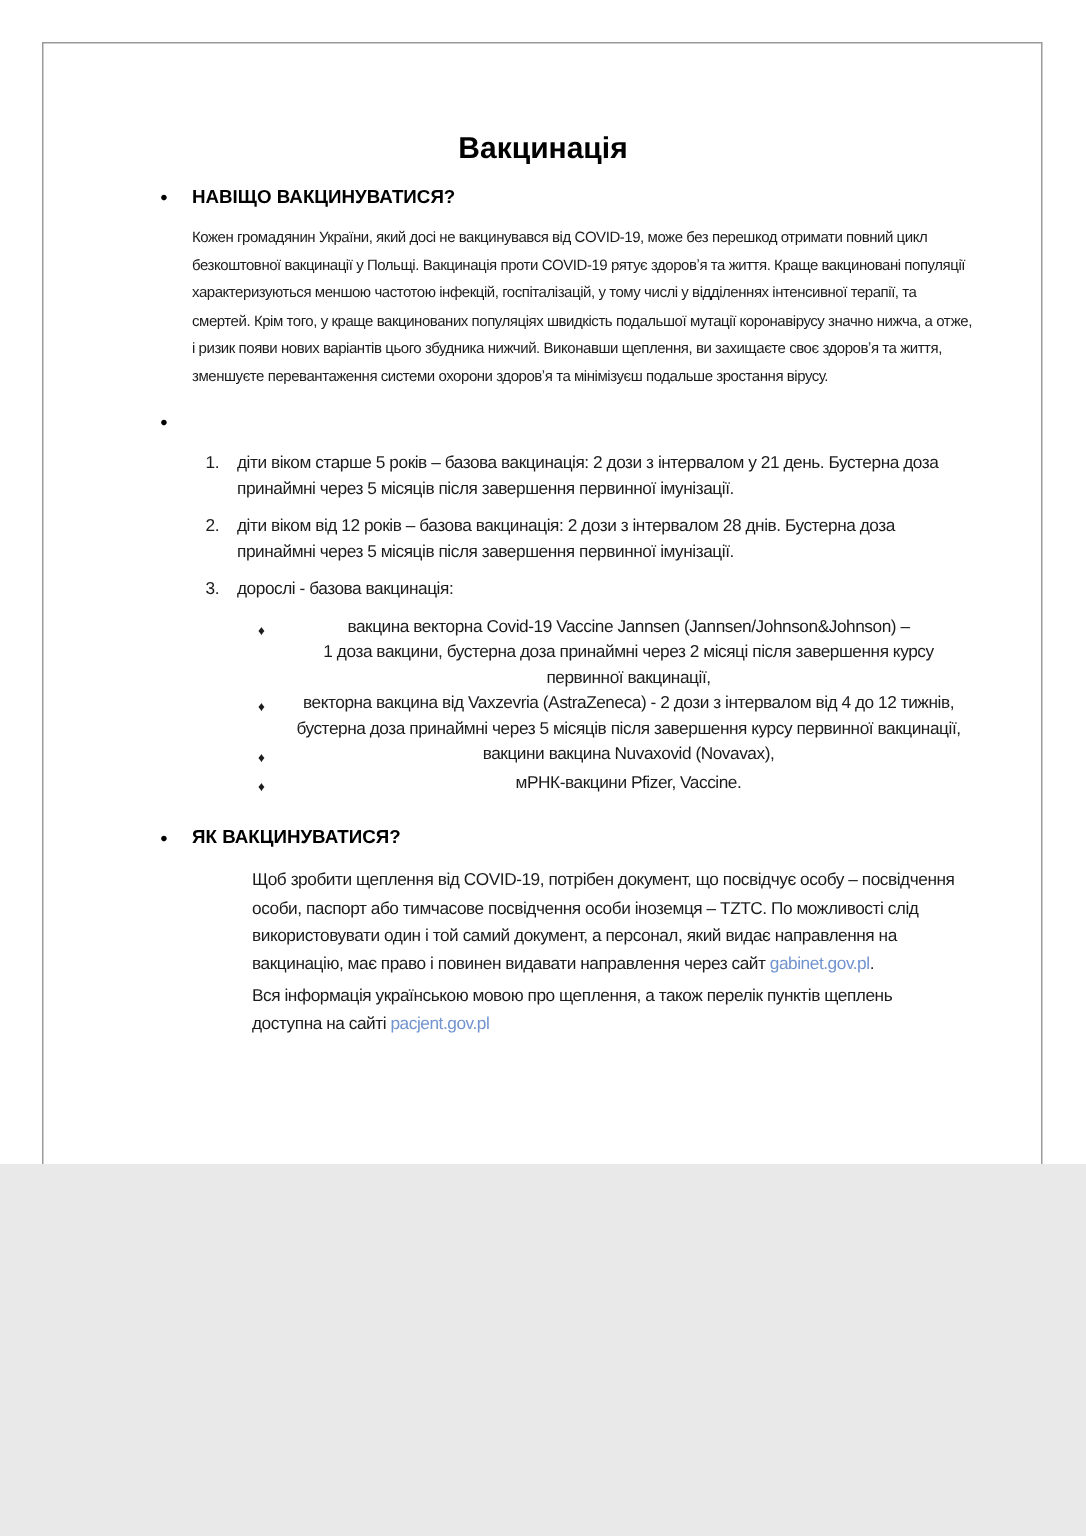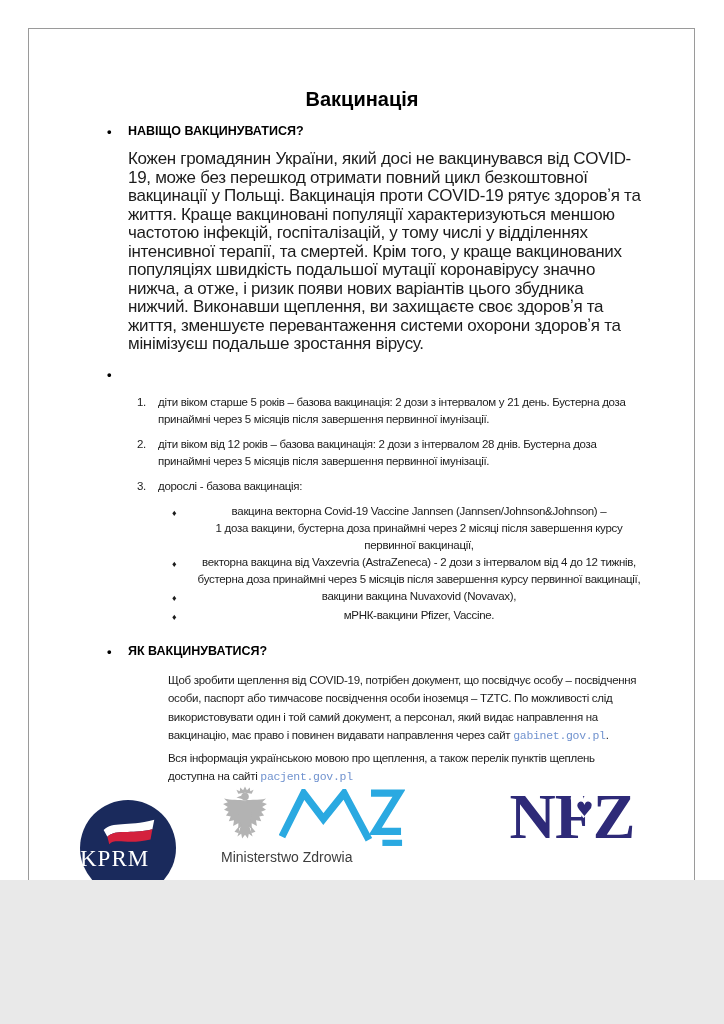--- a/index.html
+++ b/index.html
@@ -1,50 +1,50 @@
 <!DOCTYPE html>
 <html><head>
 <meta charset="utf-8">
 <style>
   html,body{margin:0;padding:0;background:#e9e9e9;}
   .page{
-    position:relative; width:724px; height:880px; background:#ffffff;
+    position:relative; width:724px; height:776px; background:#ffffff;
     font-family:"Liberation Sans", sans-serif; color:#1c1c1c; overflow:hidden;
     margin:0 auto;
   }
   .page-border{
     position:absolute; left:28px; top:28px; width:665px; height:963px;
     border:1px solid #9a9a9a; pointer-events:none;
   }
   .content{position:absolute; left:0; top:0; width:724px;}
   .doc-title{
     margin:88px 0 0 0; text-align:center; font-size:20px; font-weight:bold; color:#000;
   }
   .section-head{
     display:flex; margin:13px 0 0 107px; font-weight:bold; font-size:12.5px; color:#000;
   }
   .head-bullet{width:21px; flex:none; font-size:13px; line-height:16px;}
   .body-par{
-    margin:10px 100px 0 128px; width:520px; font-size:17px; line-height:18.5px;
+    margin:10px 100px 0 128px; width:520px; font-size:10px; line-height:18.5px;
     letter-spacing:-0.3px; color:#1c1c1c;
   }
   .num-list{margin:11px 0 0 137px; width:511px;}
   .num-item{display:flex; margin-bottom:8px; font-size:11.5px; line-height:17px; letter-spacing:-0.3px;}
   .num-col{width:21px; flex:none;}
   .num-text{flex:1;}
   .vax-list{margin:8px 0 0 172px; width:476px;}
   .vax-item{display:flex; font-size:11.5px; line-height:17px; letter-spacing:-0.3px;}
   .diamond-col{width:18px; flex:none; font-size:9px; padding-top:2px;}
   .vax-text{flex:1; white-space:pre-line;text-align:center;}
   .how-par{
     margin:11px 60px 0 168px; width:470px; font-size:11.5px; line-height:18.5px;
     letter-spacing:-0.3px;
   }
   .how-par.second{margin-top:3px;}
-  a.doclink{color:#7193cf; text-decoration:none; cursor:pointer;font-family:Liberation Mono, monospace;}
+  a.doclink{color:#7193cf; text-decoration:none; cursor:pointer;}
 
   
   .kprm-logo{
     position:absolute; left:80px; top:800px; width:96px; height:96px;
     background:#1a2a5c; border-radius:50%;
   }
   .kprm-flag{position:absolute; left:18px; top:16px;}
   .kprm-text{
     position:absolute; left:0; top:46px; width:96px; 
     font-family:"Liberation Serif", serif; font-size:23px; color:#fff; letter-spacing:1px;

